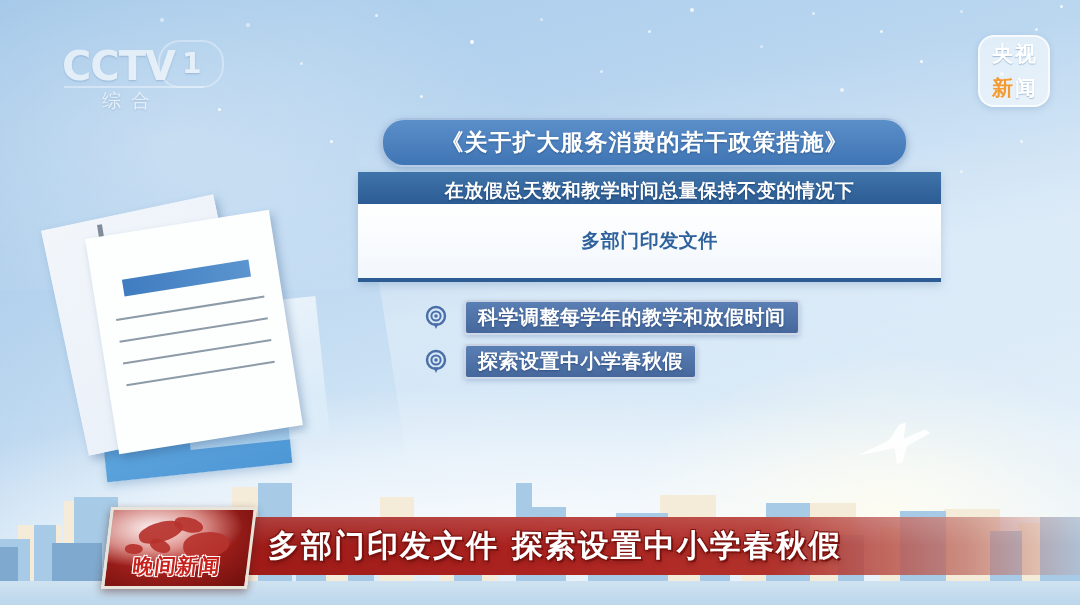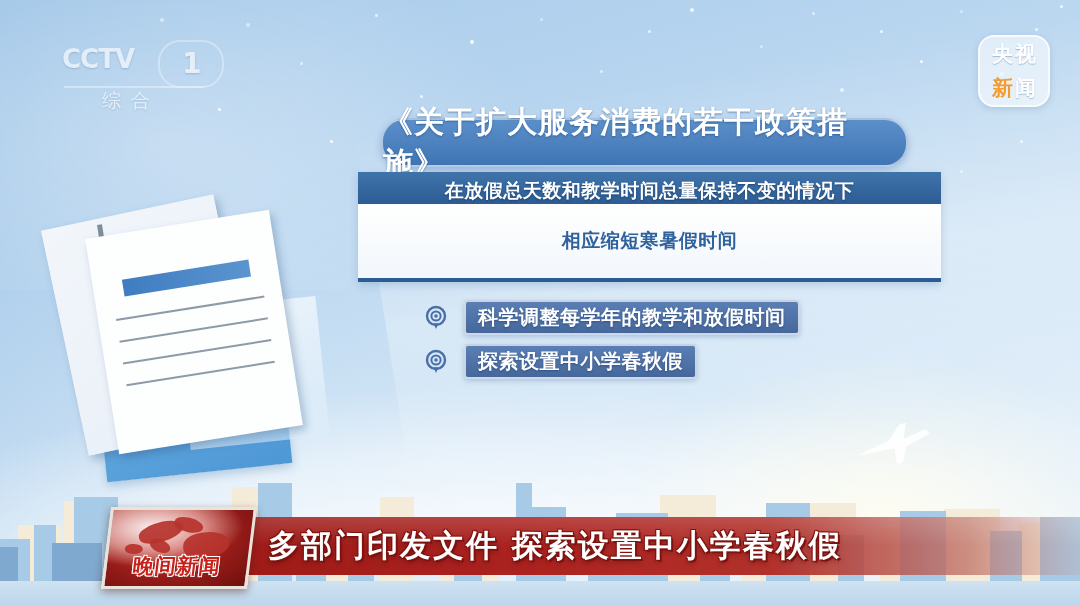--- a/index.html
+++ b/index.html
@@ -21,21 +21,21 @@
   .cb4{left:58%;top:58%;width:48%;height:28%;
        background:radial-gradient(ellipse at 50% 100%,rgba(255,253,240,.85),rgba(255,253,240,0) 70%);}
   .cb5{left:-5%;top:0;width:45%;height:100%;
        background:linear-gradient(110deg,rgba(150,190,228,.40) 0%,rgba(150,190,228,0) 55%);}
 
   .star{position:absolute;background:#fff;border-radius:50%;opacity:.85;}
 
   
   #cctv-logo{position:absolute;left:62px;top:40px;width:160px;height:70px;opacity:.62;}
   #cctv-logo .cw{
-    font-family:"DejaVu Sans",sans-serif;font-weight:bold;font-size:26px;letter-spacing:-1px;
+    font-family:"DejaVu Sans",sans-serif;font-weight:bold;font-size:40px;letter-spacing:-1px;
     color:#fff;text-shadow:0 1px 2px rgba(60,100,150,.45);line-height:1;
     position:absolute;left:0;top:6px;}
   #cctv-logo .one-pill{
     position:absolute;left:96px;top:0px;width:62px;height:44px;border-radius:22px;
     border:2px solid rgba(255,255,255,.55);}
   #cctv-logo .one{position:absolute;left:120px;top:7px;font-size:28px;font-weight:bold;color:#fff;
     font-family:"DejaVu Sans",sans-serif;text-shadow:0 1px 2px rgba(60,100,150,.45);}
   #cctv-logo .bar{position:absolute;left:2px;top:46px;width:140px;height:2px;background:rgba(255,255,255,.6);}
   #cctv-logo .sub{position:absolute;left:40px;top:48px;font-size:19px;color:#fff;letter-spacing:10px;
     font-family:"DejaVu Sans",sans-serif;text-shadow:0 1px 2px rgba(60,100,150,.4);}
@@ -81,21 +81,21 @@
   .sk-deep{background:#7fa9cf;}
   #ground{position:absolute;left:0;bottom:0;width:1080px;height:24px;
     background:linear-gradient(180deg,#cfe2f1,#bcd6ec);}
 
   
   #title-pill{position:absolute;left:381px;top:118px;width:523px;height:45px;border-radius:23px;
     background:linear-gradient(180deg,#5b8fca,#3f75b4);
     border:2px solid rgba(255,255,255,.55);
     box-shadow:0 3px 7px rgba(60,100,150,.30);
     display:flex;align-items:center;justify-content:center;}
-  #title-pill .t{font-family:"DejaVu Sans",sans-serif;font-weight:bold;font-size:30px;color:#fff;
+  #title-pill .t{font-family:"DejaVu Sans",sans-serif;font-weight:bold;font-size:23px;color:#fff;
     letter-spacing:1px;text-shadow:0 1px 2px rgba(30,70,120,.55);}
 
   
   #info-panel{position:absolute;left:358px;top:172px;width:583px;height:110px;
     box-shadow:0 3px 8px rgba(70,110,160,.25);}
   #panel-head{height:32px;background:linear-gradient(180deg,#3f74ab,#2c5c93);
     display:flex;align-items:flex-end;justify-content:center;}
   #panel-head .t{font-family:"DejaVu Sans",sans-serif;font-weight:bold;font-size:19px;color:#fff;
     letter-spacing:.5px;text-shadow:0 1px 2px rgba(15,45,85,.6);}
   #panel-body{height:74px;background:linear-gradient(180deg,#ffffff,#f2f7fc);
@@ -266,21 +266,21 @@
 
   <div id="title-pill">
     <span class="t">《关于扩大服务消费的若干政策措施》</span>
   </div>
 
   <div id="info-panel">
     <div id="panel-head">
       <span class="t">在放假总天数和教学时间总量保持不变的情况下</span>
     </div>
     <div id="panel-body">
-      <span class="r">相应缩短寒暑假时间</span>
+      <span class="r">多部门印发文件</span>
     </div>
   </div>
 
   <div id="bullets">
 
     <div class="bullet-row">
       <svg class="pin" viewBox="0 0 24 26">
         <circle cx="12" cy="11" r="9" fill="none" stroke="#4a6fa8" stroke-width="2.4"></circle>
         <circle cx="12" cy="11" r="4.6" fill="none" stroke="#4a6fa8" stroke-width="2"></circle>
         <circle cx="12" cy="11" r="1.8" fill="#4a6fa8"></circle>

